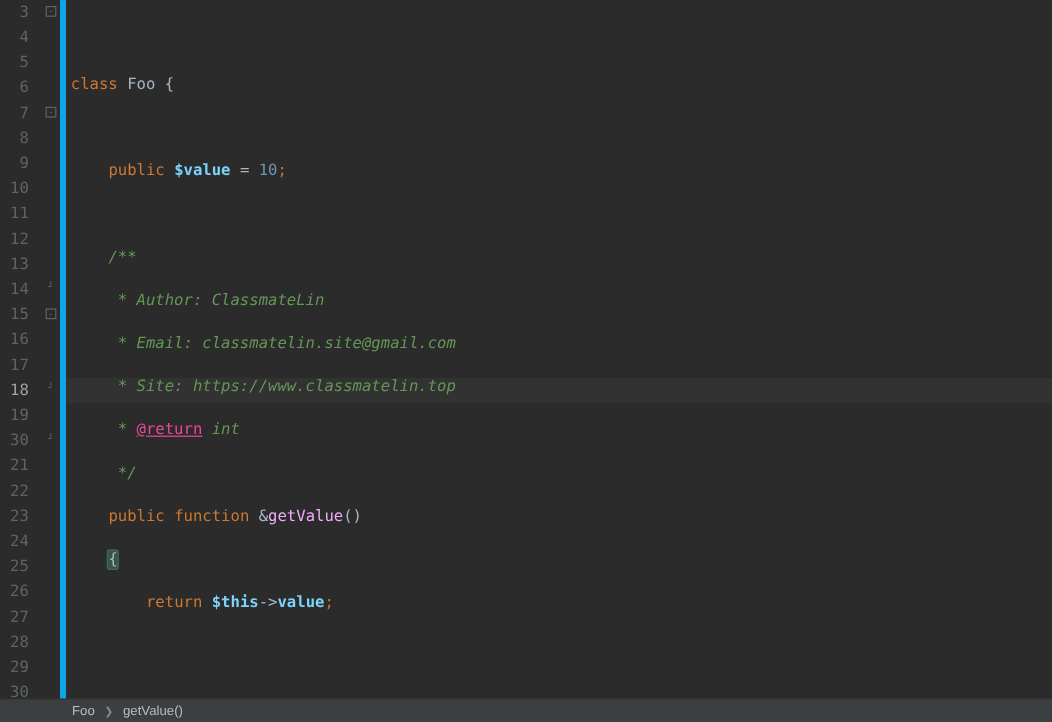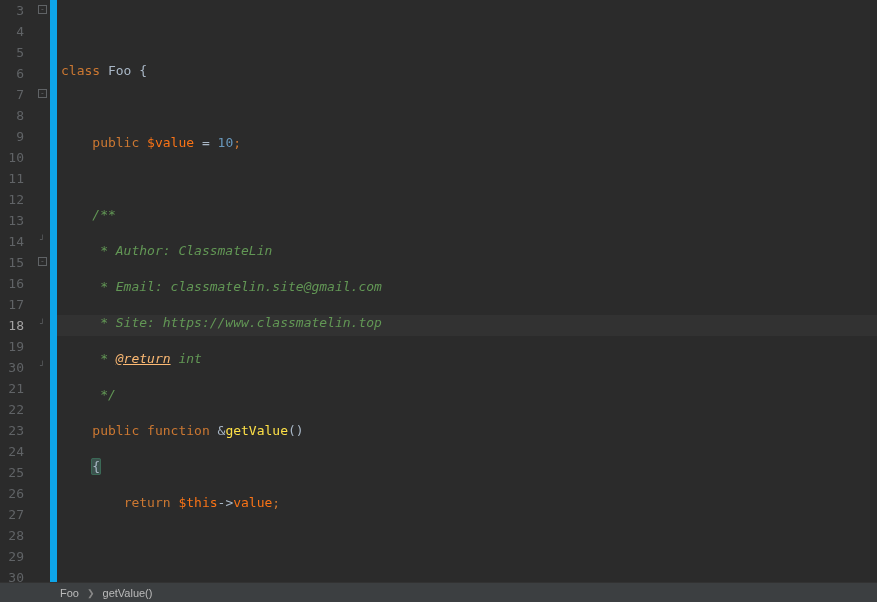--- a/index.html
+++ b/index.html
@@ -38,21 +38,21 @@
     border: 1px solid #606366;
     font-size: 8px;
     line-height: 7px;
     text-align: center;
     color: #606366;
   }
   .code {
     flex: 1;
     padding-left: 4px;
     position: relative;
-    border-left: 7px solid #0ea5e9;
+    border-left: 5px solid #0ea5e9;
     white-space: pre;
   }
   .line {
     height: 21px;
     line-height: 21px;
   }
   .gutter .line { padding-right: 4px; }
   .hl-row {
     position: absolute;
     left: 0; right: 0;
@@ -62,25 +62,25 @@
   }
   .code-inner { position: relative; z-index: 1; }
   .brace-highlight {
     background: #3b514d;
     border: 1px solid #3b6956;
     border-radius: 2px;
     margin: -1px;
   }
   .kw { color: #cc7832; }
   .cls { color: #a9b7c6; }
-  .var { color: #f97316; }
+  .var { color: #7dd3fc; font-weight: bold; }
   .num { color: #6897bb; }
   .comment { color: #629755; font-style: italic; }
-  .doctag { color: #fdba74; font-style: italic; text-decoration: underline; }
-  .fn { color: #fde047; }
+  .doctag { color: #ec4899; text-decoration: underline; }
+  .fn { color: #f0abfc; }
   .white { color: #cc7832; }
 
   .breadcrumb {
     height: 20px;
     background: #3c3f41;
     color: #bbbbbb;
     font-size: 11px;
     display: flex;
     align-items: center;
     padding-left: 56px;

